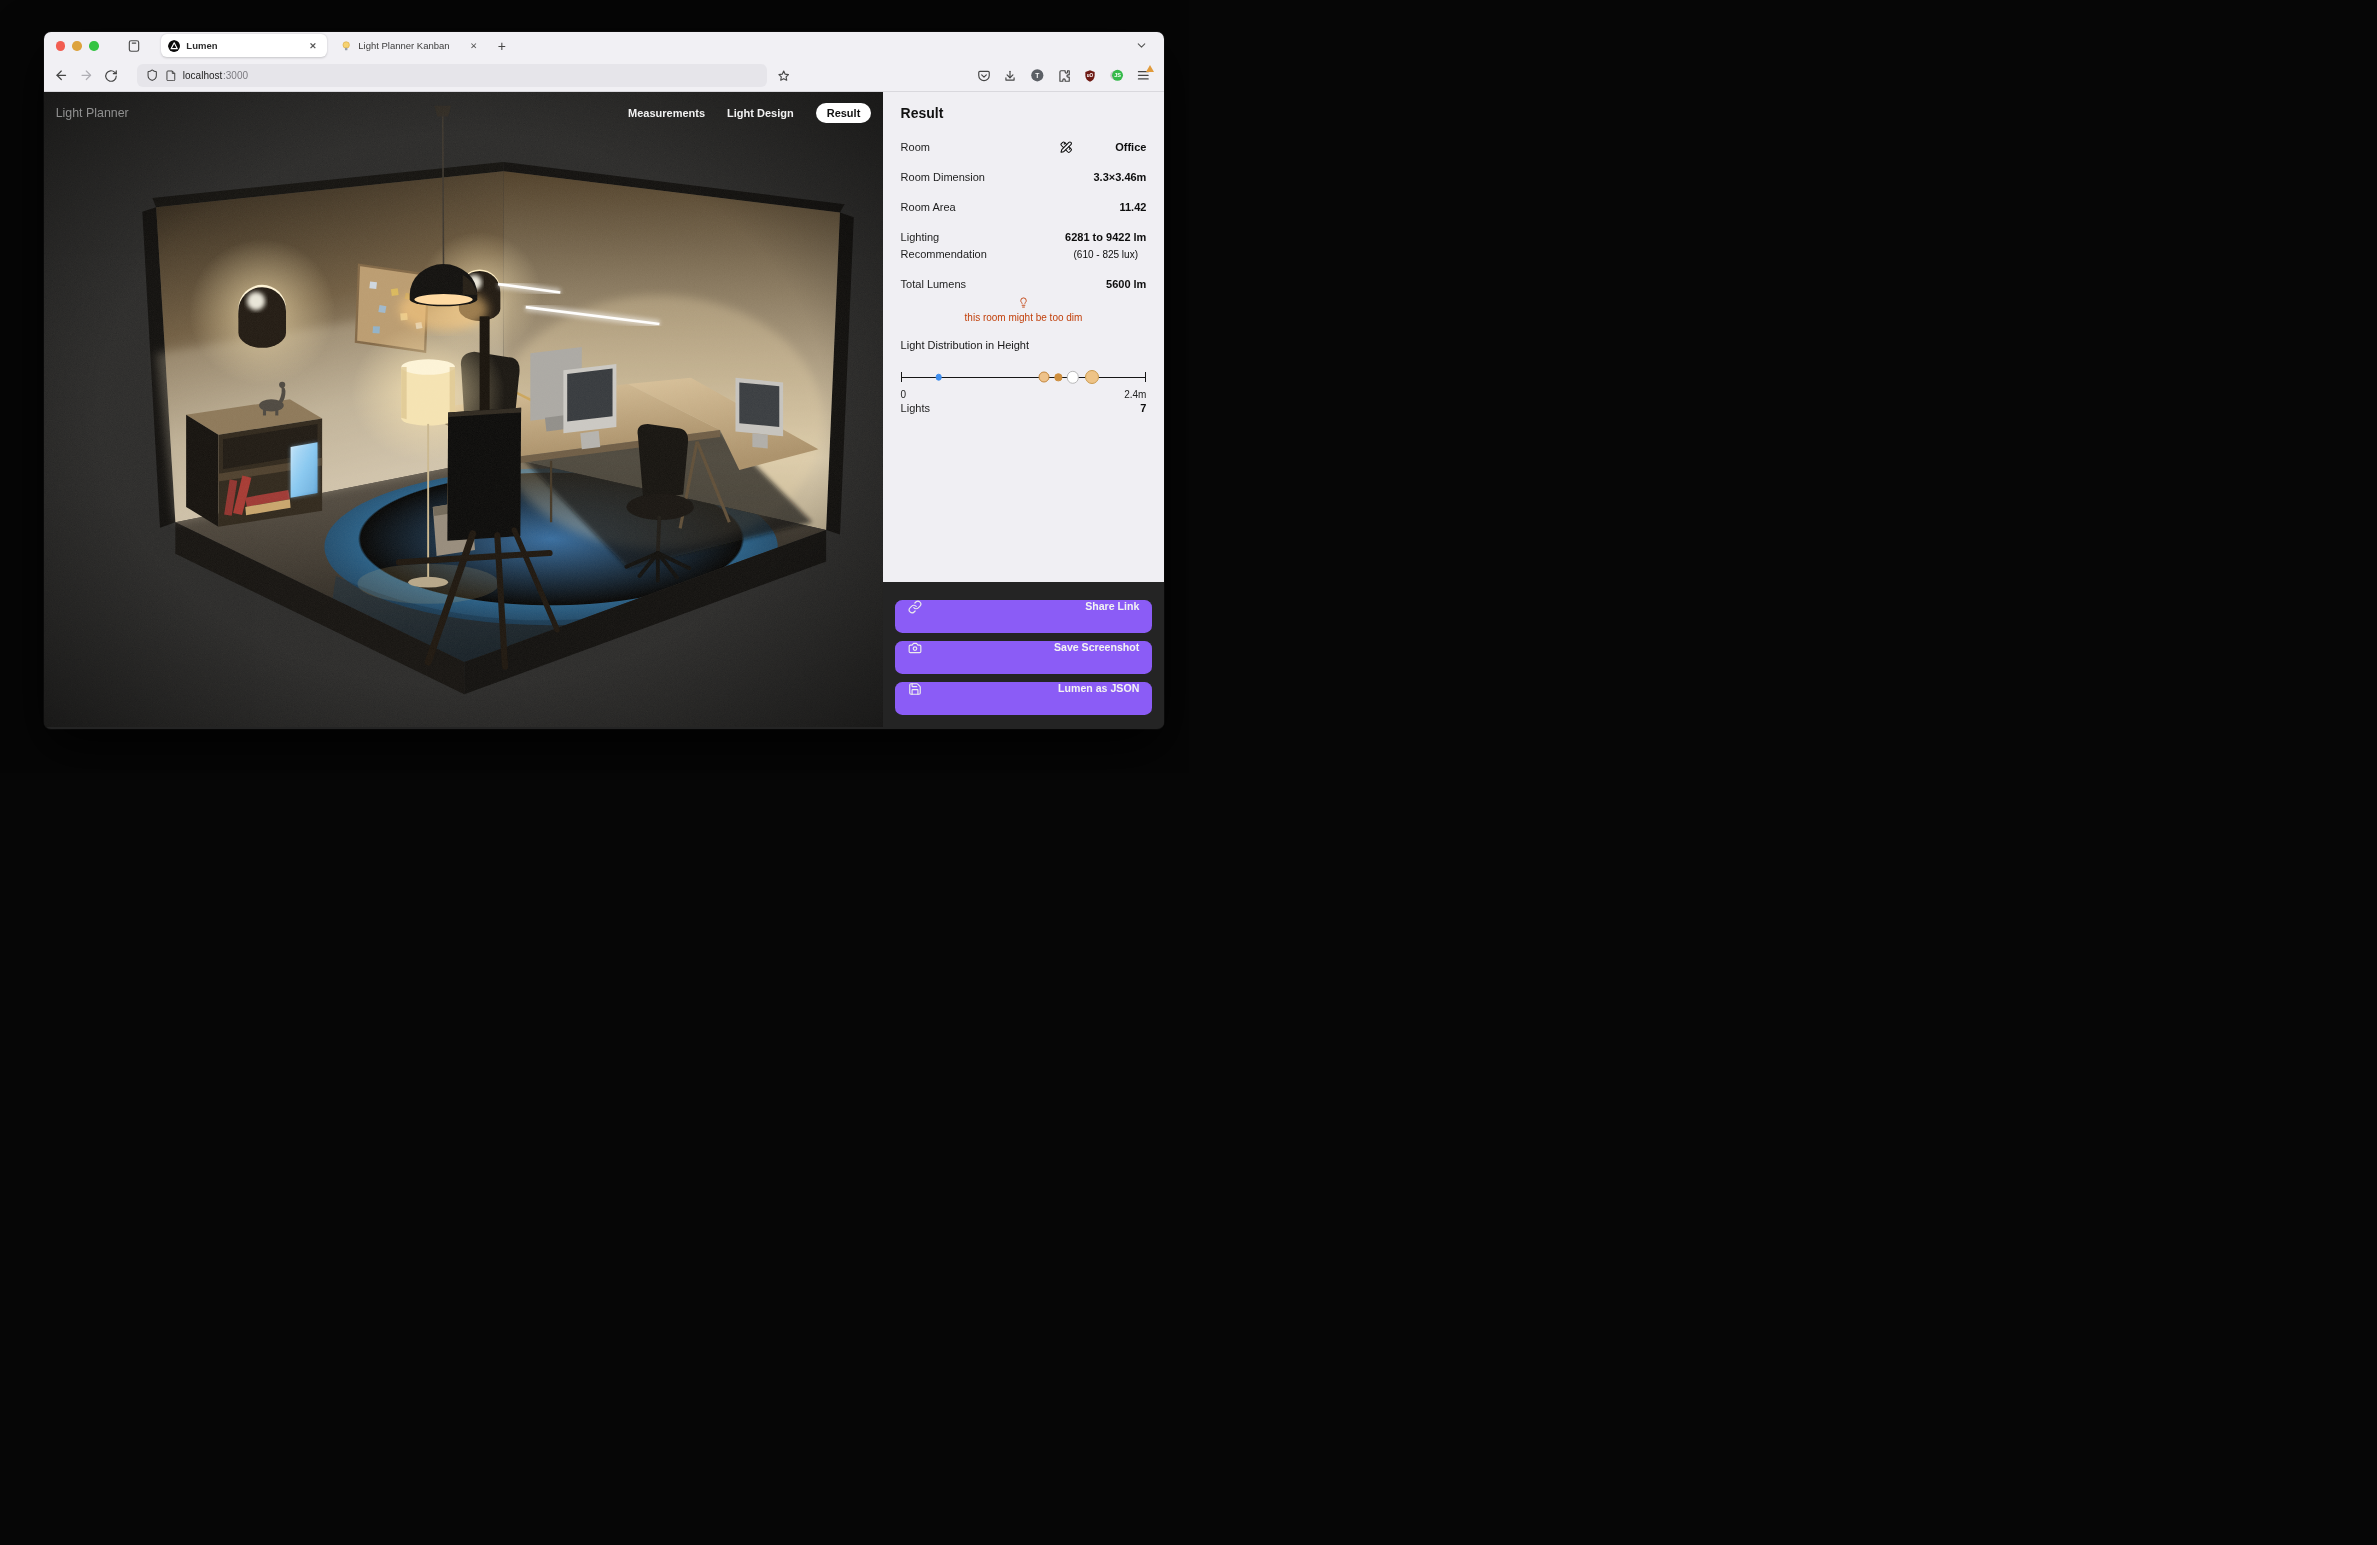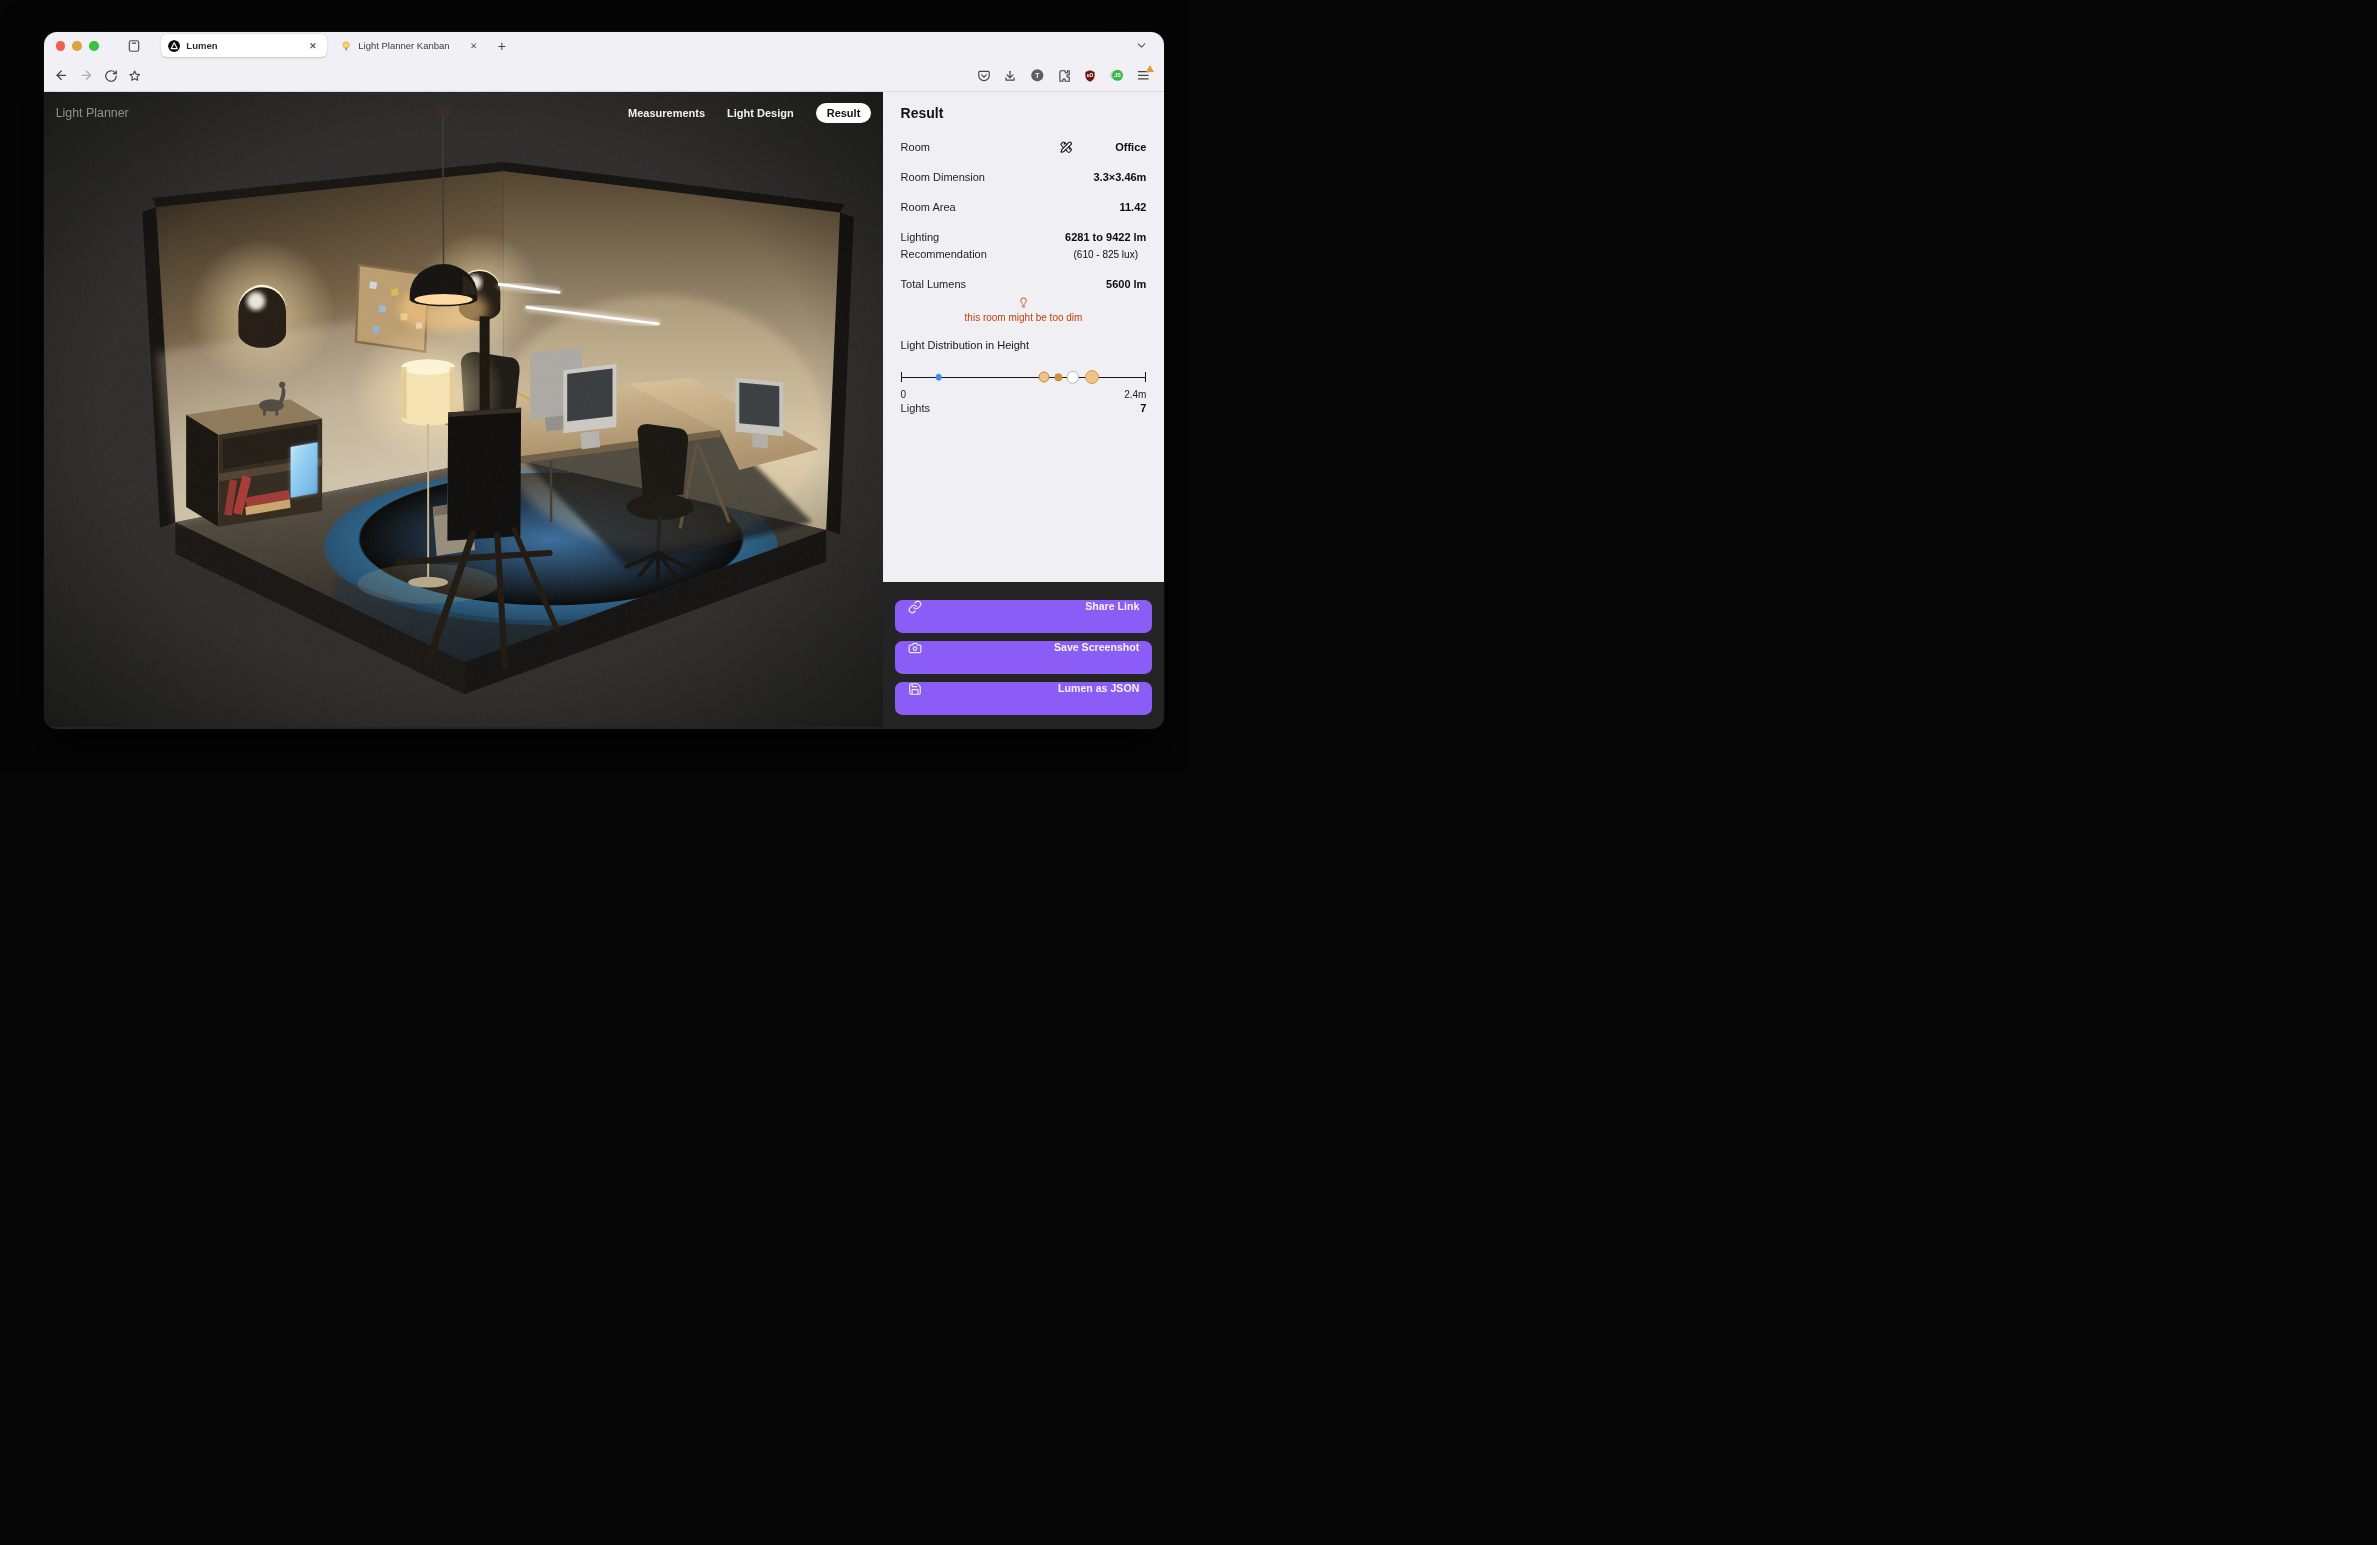--- a/index.html
+++ b/index.html
@@ -1,20 +1,20 @@
 <!DOCTYPE html>
 <html style="font-size:11.7px"><head>
 <meta charset="utf-8">
 <style>
   * { margin:0; padding:0; box-sizing:border-box; }
   html,body { background:#060606; }
   body { font-family:"Liberation Sans", sans-serif; width:1189px; height:773px; position:relative; overflow:hidden; }
 
   .window { position:absolute; left:44px; top:31.5px; width:1120px; height:697px;
-    border-radius:13px; overflow:hidden; background:#242424;
+    border-radius:7px; overflow:hidden; background:#242424;
     box-shadow:0 18.3px 51px rgba(0,0,0,.85), 0 0 0 0.7px rgba(255,255,255,.07); }
 
   
   .tabbar { height:28.5px; background:#f1f0f4; display:flex; align-items:center; position:relative; }
   .traffic { display:flex; gap:7.3px; margin-left:11.7px; }
   .traffic span { width:9.5px; height:9.5px; border-radius:50%; display:block; }
   .tl-close { background:#f25d51; } .tl-min { background:#dda33d; } .tl-zoom { background:#35c443; }
   .tabicon-btn { margin-left:28px; color:#4c4c4c; display:flex; align-items:center; }
   .tab { display:flex; align-items:center; height:23px; border-radius:5.9px; padding:0 7.3px; font-size:9.5px; color:#2c2c2c; }
   .tab.active { background:#ffffff; box-shadow:0 0.7px 2.2px rgba(0,0,0,.18); width:166px; margin-left:20px; font-weight:700; }
@@ -136,20 +136,31 @@
           <path d="m12 5 7 7-7 7"></path>
         </svg>
     </span>
     <span class="nav-ic">
       <svg class="s" width="14" height="14" viewBox="0 0 24 24" fill="none" stroke="currentColor" stroke-width="2" stroke-linecap="round" stroke-linejoin="round">
           <path d="M21 12a9 9 0 1 1-2.64-6.36L21 8"></path>
           <path d="M21 3v5h-5"></path>
         </svg>
     </span>
 
+    <div class="urlbar">
+      <svg class="s" width="12.4" height="12.4" viewBox="0 0 24 24" fill="none" stroke="#3f3f3f" stroke-width="2" stroke-linejoin="round">
+          <path d="M20 13c0 5-3.5 7.5-7.66 8.95a1 1 0 0 1-.67-.01C7.5 20.5 4 18 4 13V6a1 1 0 0 1 1-1c2 0 4.5-1.2 6.24-2.72a1.17 1.17 0 0 1 1.52 0C14.51 3.81 17 5 19 5a1 1 0 0 1 1 1z"></path>
+        </svg>
+      <svg class="s" width="11.7" height="11.7" viewBox="0 0 24 24" fill="none" stroke="#3f3f3f" stroke-width="2" stroke-linejoin="round">
+          <path d="M15 2H6a2 2 0 0 0-2 2v16a2 2 0 0 0 2 2h12a2 2 0 0 0 2-2V7Z"></path>
+          <path d="M15 2v5h5"></path>
+        </svg>
+      <span class="host">localhost</span>
+        <span class="port" style="margin-left:-5.9px;">:3000</span>
+    </div>
 
     <span class="star">
       <svg class="s" width="14" height="14" viewBox="0 0 24 24" fill="none" stroke="currentColor" stroke-width="2" stroke-linejoin="round">
           <path d="M11.5 3.6 14 8.8l5.7.8-4.1 4 1 5.7-5.1-2.7-5.1 2.7 1-5.7-4.1-4 5.7-.8z"></path>
         </svg>
     </span>
 
     <div class="ext">
       <span class="ic">
         <svg class="s" width="14" height="14" viewBox="0 0 24 24" fill="none" stroke="currentColor" stroke-width="2" stroke-linecap="round" stroke-linejoin="round">

